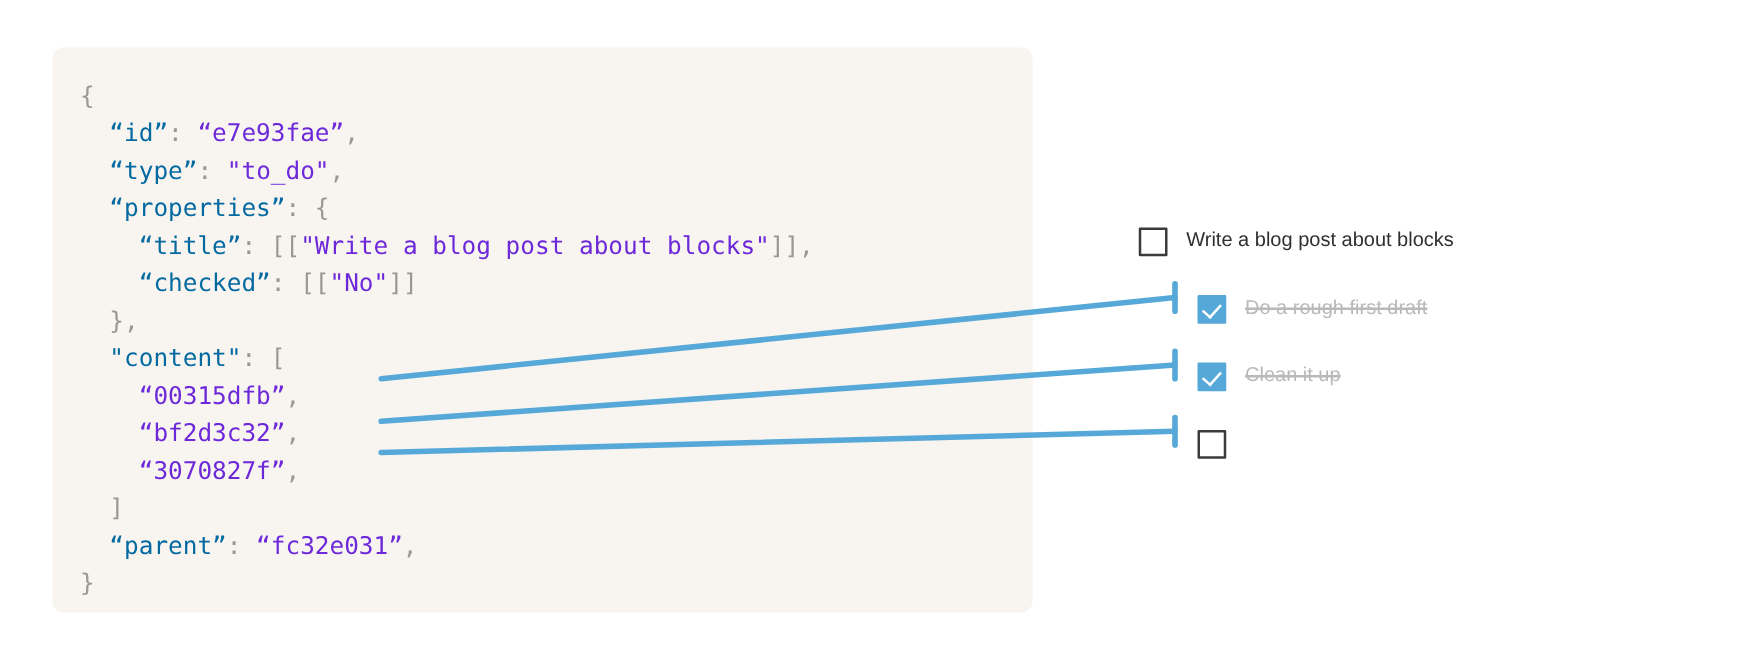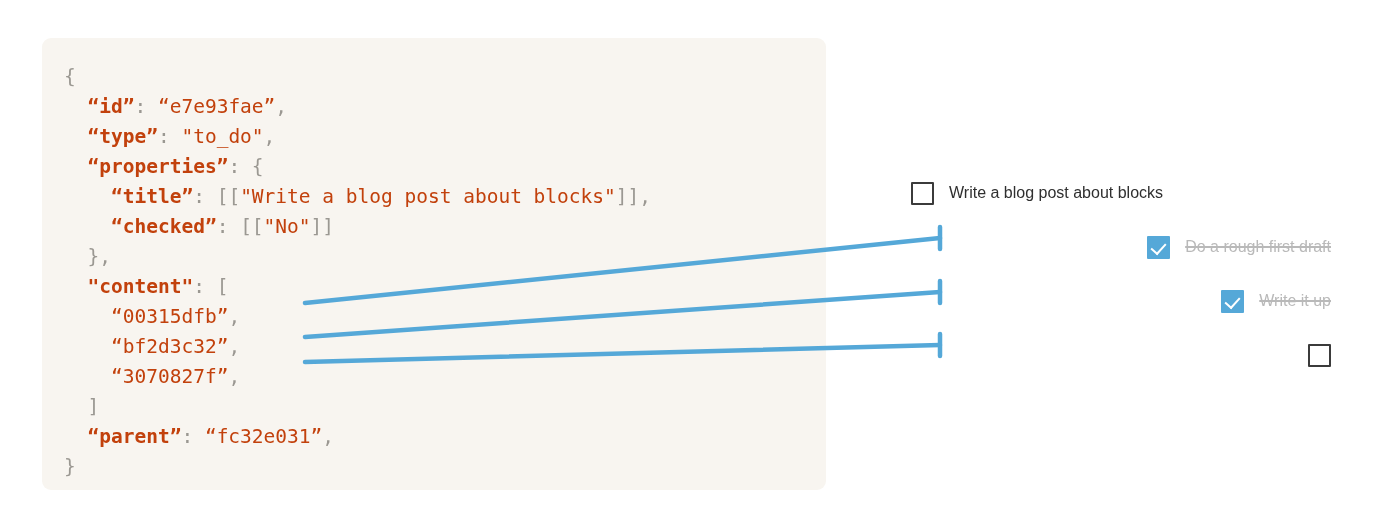--- a/index.html
+++ b/index.html
@@ -31,22 +31,22 @@
     left: 22px;
     top: 24px;
     font-family: "DejaVu Sans Mono", "Liberation Mono", monospace;
     font-size: 19.5px;
     line-height: 30px;
     white-space: pre;
     letter-spacing: 0px;
   }
   .code-line { height: 30px; }
   .tok-punct { color: #9b9892; }
-  .tok-key   { color: #c2410c; font-weight: bold; }
-  .tok-str   { color: #c2410c; }
+  .tok-key   { color: #0369a1; }
+  .tok-str   { color: #6d28d9; }
   .tok-colon { color: #9b9892; }
 
   
   #connectors {
     position: absolute;
     left: 0;
     top: 0;
     width: 1400px;
     height: 532px;
     pointer-events: none;
@@ -57,21 +57,21 @@
     position: absolute;
     left: 911px;
     top: 166px;
     width: 420px;
   }
   .todo-row {
     display: flex;
     align-items: center;
     height: 54px;
   }
-  .todo-row.indented { padding-left: 47px; justify-content: flex-end; }
+  .todo-row.indented { padding-left: 47px; }
 
   .checkbox {
     width: 23px;
     height: 23px;
     box-sizing: border-box;
     flex: 0 0 auto;
     position: relative;
   }
   .checkbox.unchecked {
     border: 2.6px solid #3b3b3b;
@@ -128,18 +128,18 @@
     <div class="todo-row">
       <div class="checkbox unchecked"></div>
       <span class="todo-label">Write a blog post about blocks</span>
     </div>
     <div class="todo-row indented">
       <div class="checkbox checked"></div>
       <span class="todo-label done">Do a rough first draft</span>
     </div>
     <div class="todo-row indented">
       <div class="checkbox checked"></div>
-      <span class="todo-label done">Write it up</span>
+      <span class="todo-label done">Clean it up</span>
     </div>
     <div class="todo-row indented">
       <div class="checkbox unchecked"></div>
     </div>
   </div>
 
 </body></html>

